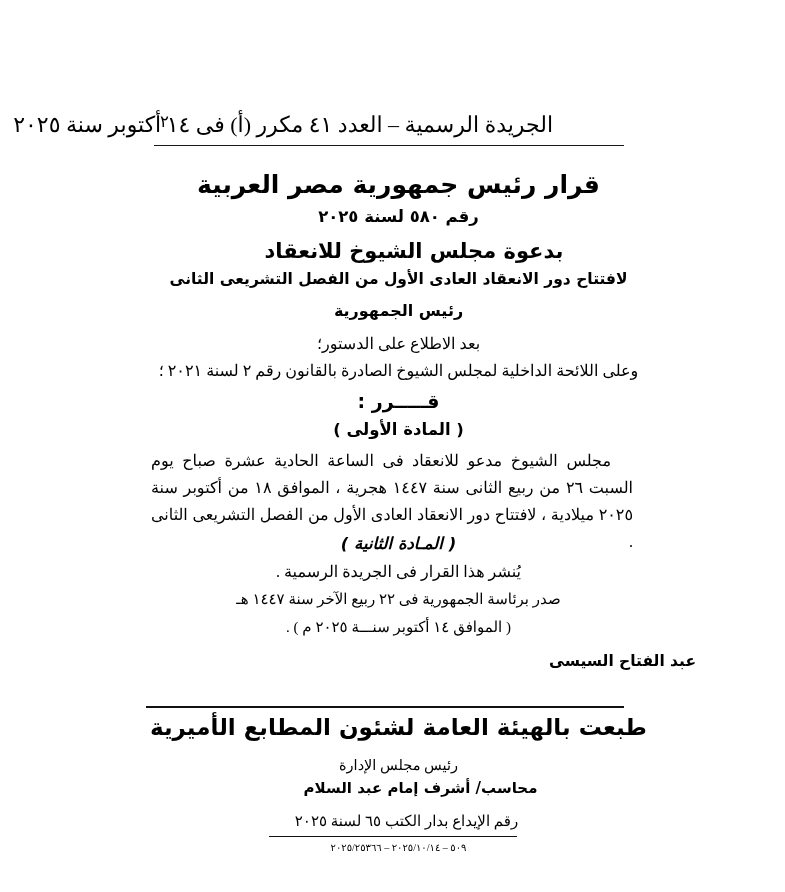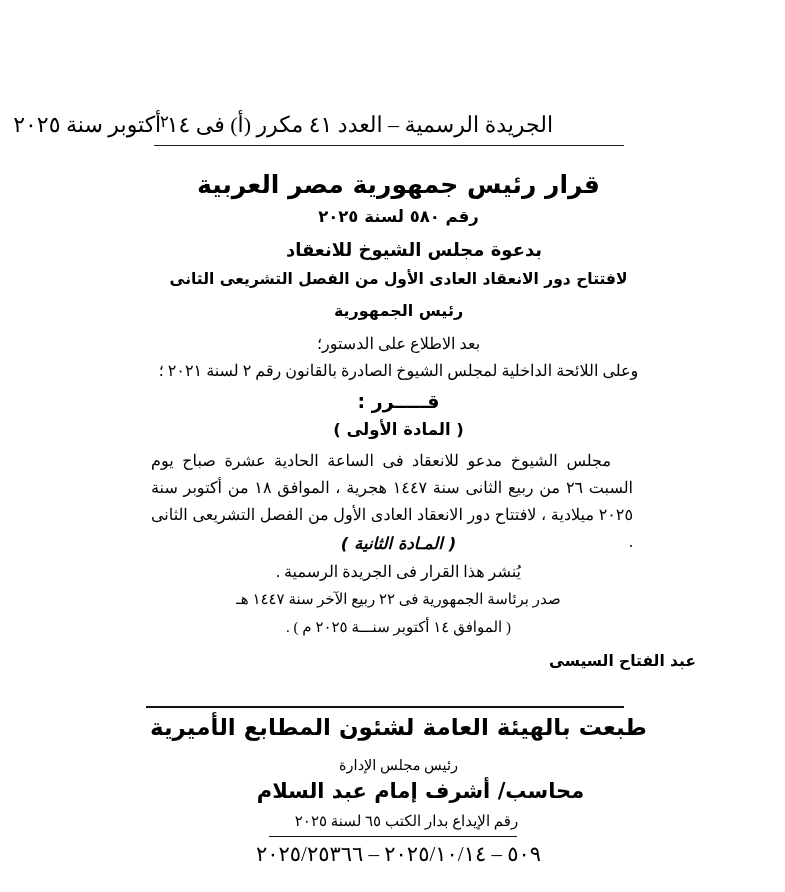--- a/index.html
+++ b/index.html
@@ -62,21 +62,21 @@
     text-align: center;
     white-space: nowrap;
   }
   .bold-head {
     font-family: "DejaVu Sans", "Liberation Sans", sans-serif;
     font-weight: bold;
   }
 
   .t-title   { top: 170px;  font-size: 25px;   letter-spacing: 0.5px; }
   .t-number  { top: 207px;  font-size: 16.5px; }
-  .t-sub1    { top: 239px;  font-size: 18px; margin-left: 31px; }
+  .t-sub1    { top: 239px;  font-size: 21px; margin-left: 31px; }
   .t-sub2    { top: 270px;  font-size: 15.5px; }
   .t-pres    { top: 301px;  font-size: 16px;   }
 
   .t-wheras1 { top: 334px;  font-size: 16px; font-family: "Liberation Serif", serif; }
   .t-wheras2 { top: 361px;  font-size: 16px; font-family: "Liberation Serif", serif; }
 
   .t-qarrar  { top: 390px;  font-size: 19px;   letter-spacing: 0.5px; }
   .t-art1    { top: 420px;  font-size: 16.5px; }
   .t-art2    { top: 534px;  font-size: 16.5px; font-style: italic; }
 
@@ -121,32 +121,32 @@
     border-top: 2.4px solid #111111;
   }
   .f-press {
     top: 714px;
     font-size: 23px;
     font-family: "DejaVu Sans", "Liberation Sans", sans-serif;
     font-weight: bold;
     letter-spacing: -0.5px;
   }
   .f-role   { top: 757px; font-size: 14.5px; font-family: "Liberation Serif", serif; }
-  .f-name   { top: 779px; font-size: 21px; font-family: "DejaVu Sans", "Liberation Sans", sans-serif; font-weight: bold; margin-left: 44px; }
+  .f-name   { top: 779px; font-size: 15px; font-family: "DejaVu Sans", "Liberation Sans", sans-serif; font-weight: bold; margin-left: 44px; }
   .f-dep    { top: 812px; font-size: 15px;  font-family: "Liberation Serif", serif; padding-left: 16px; }
   .rule-dep {
     position: absolute;
     top: 836px;
     left: 50%;
     transform: translateX(-50%);
     width: 248px;
     height: 0;
     border-top: 1.4px solid #111111;
   }
-  .f-code   { top: 842px; font-size: 21px; font-family: "Liberation Serif", serif; letter-spacing: 0.5px; }
+  .f-code   { top: 842px; font-size: 10px; font-family: "Liberation Serif", serif; letter-spacing: 0.5px; }
 </style>
 </head>
 <body>
 
 <div class="page">
 
   <div class="runhead">
     <div class="runhead-text">الجريدة الرسمية – العدد ٤١ مكرر (أ) فى ١٤ أكتوبر سنة ٢٠٢٥</div>
     <div class="runhead-page">٢</div>
   </div>

